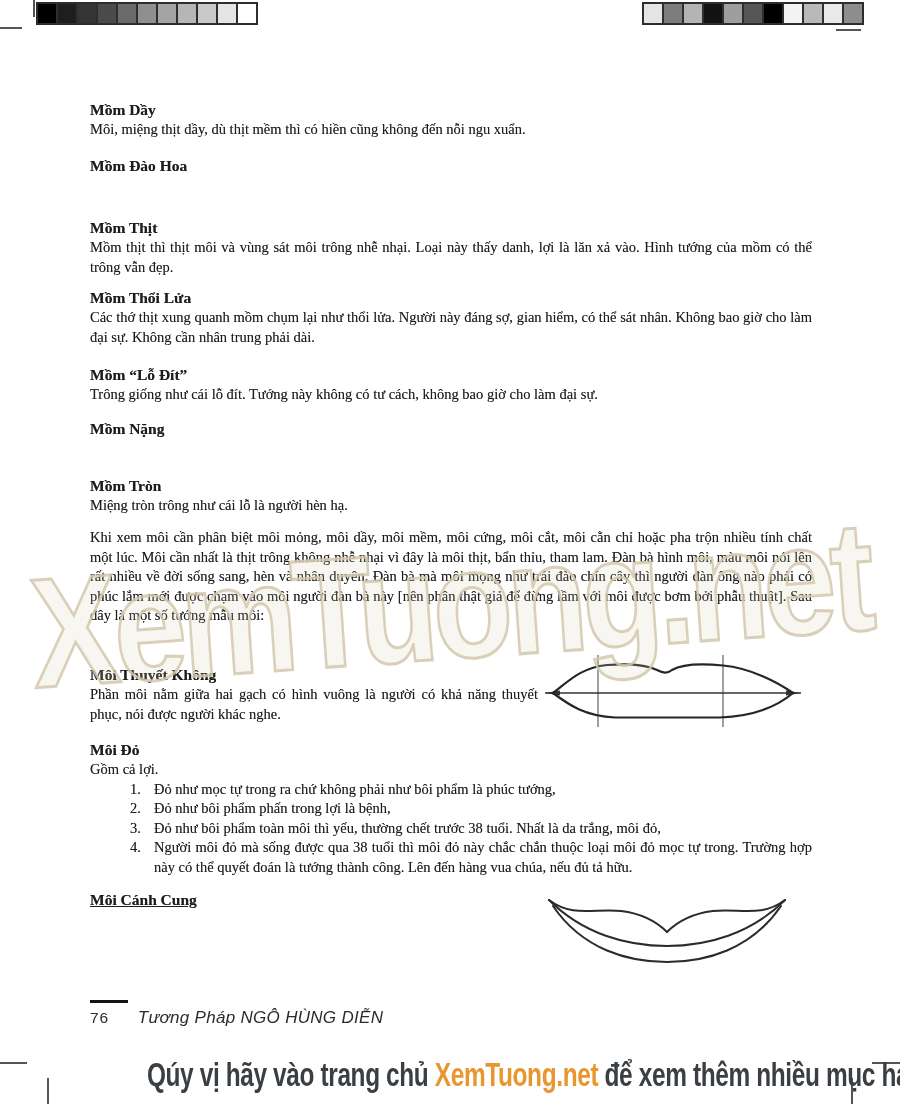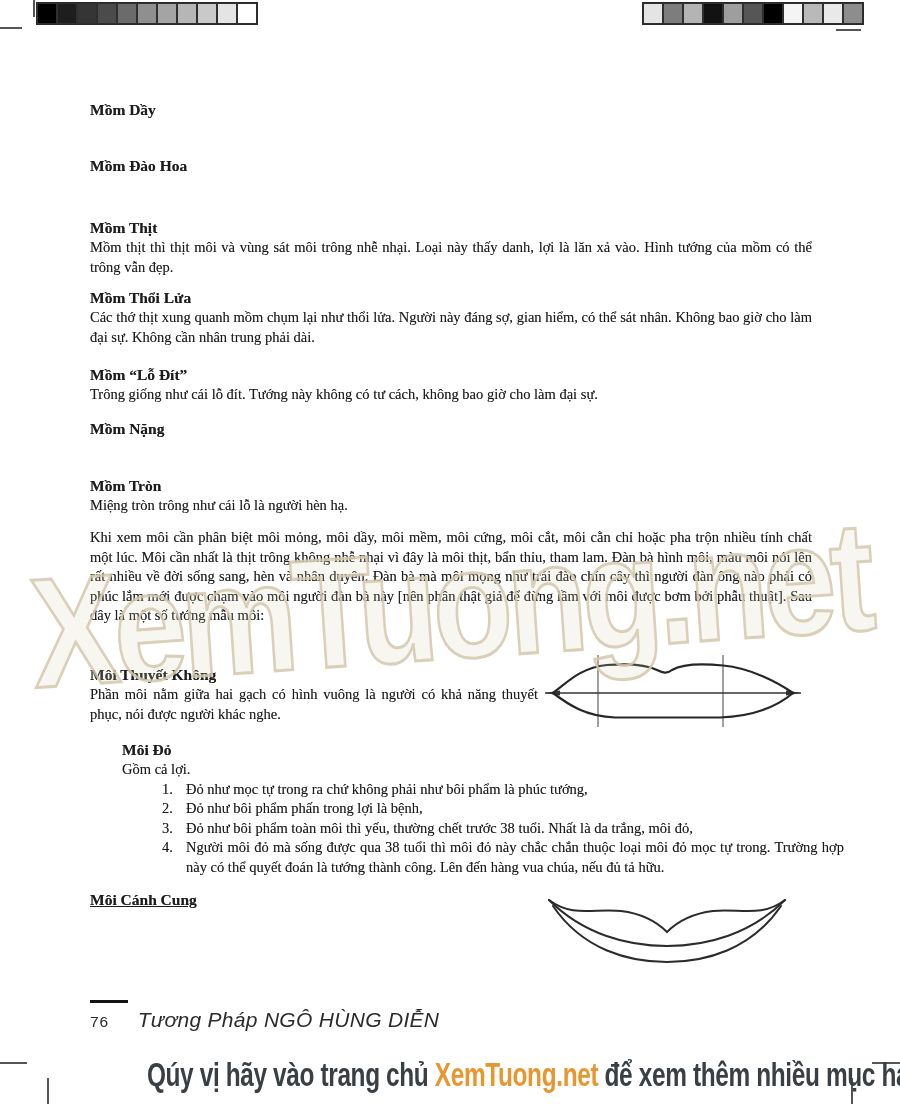--- a/index.html
+++ b/index.html
@@ -39,21 +39,21 @@
   
   .fig{position:absolute;z-index:3;}
   .fig-a{left:545px;top:653px;}
   .fig-b{left:543px;top:884px;}
 
   
   .footer-rule{position:absolute;left:90px;top:1000px;width:38px;height:3px;background:#141414;z-index:4;}
   .footer{position:absolute;left:90px;top:1008px;z-index:4;
           font-family:"Liberation Sans", sans-serif;color:#2b2b2b;}
   .footer .num{display:inline-block;font-size:15.5px;margin-right:24px;letter-spacing:1px;}
-  .footer .title{font-style:italic;font-size:21px;letter-spacing:0.3px;}
+  .footer .title{font-style:italic;font-size:17px;letter-spacing:0.3px;}
 
   
   .banner{position:absolute;left:0;right:0;top:1056px;text-align:center;z-index:7;}
   .banner .line{display:inline-block;font-family:"Liberation Sans", sans-serif;
     font-weight:bold;font-size:33px;color:#3a3f43;letter-spacing:-0.5px;
     transform:scaleX(0.74);transform-origin:50% 50%;white-space:nowrap;}
 </style>
 </head>
 <body>
 
@@ -94,20 +94,21 @@
       <div class="patch" style="background: rgb(233, 233, 233);"></div>
       <div class="patch" style="background: rgb(141, 141, 141);"></div>
     </div>
 
   <div class="watermark">XemTuong.net</div>
 
   <div class="content">
 
     <section class="sec" style="top:100px;">
       <h3>Mồm Dầy</h3>
+      <p>Môi, miệng thịt dầy, dù thịt mềm thì có hiền cũng không đến nỗi ngu xuẩn.</p>
     </section>
 
     <section class="sec" style="top:156px;">
       <h3>Mồm Đào Hoa</h3>
     </section>
 
     <section class="sec" style="top:218px;">
       <h3>Mồm Thịt</h3>
       <p>Mồm thịt thì thịt môi và vùng sát môi trông nhễ nhại. Loại này thấy danh, lợi là lăn xả vào. Hình tướng của mồm có thể trông vẫn đẹp.</p>
     </section>
@@ -133,21 +134,21 @@
 
     <section class="sec" style="top:528px;">
       <p>Khi xem môi cần phân biệt môi mỏng, môi dầy, môi mềm, môi cứng, môi cắt, môi cằn chỉ  hoặc pha trộn nhiều tính chất một lúc. Môi cần nhất là thịt trông không nhễ nhại vì đây là môi thịt, bẩn thỉu, tham lam. Đàn bà hình môi, màu môi nói lên rất nhiều về đời sống sang, hèn và nhân duyên. Đàn bà mà môi mọng như trái đào chín cây thì người đàn ông nào phải có phúc lắm mới được chạm vào môi người  đàn bà này [nên phân thật giả để đừng lầm với môi được bơm bởi phẫu thuật]. Sau đây là một số tướng mẫu môi:</p>
     </section>
 
     <section class="sec" style="top:665px;">
       <h3>Môi Thuyết Không</h3>
       <p class="narrow">Phần môi nằm giữa hai gạch có hình vuông là người có khả năng thuyết phục, nói được người khác nghe.</p>
     </section>
 
-    <section class="sec" style="top:740px;margin-left:32px;">
+    <section class="sec" style="top:740px;">
       <h3>Môi Đỏ</h3>
       <p>Gồm cả lợi.</p>
       <div class="li">
         <span class="num">1.</span>
         <span class="txt">Đỏ như mọc tự trong ra chứ không phải như bôi phẩm là phúc tướng,</span>
       </div>
       <div class="li">
         <span class="num">2.</span>
         <span class="txt">Đỏ như bôi phẩm phấn trong lợi là bệnh,</span>
       </div>

